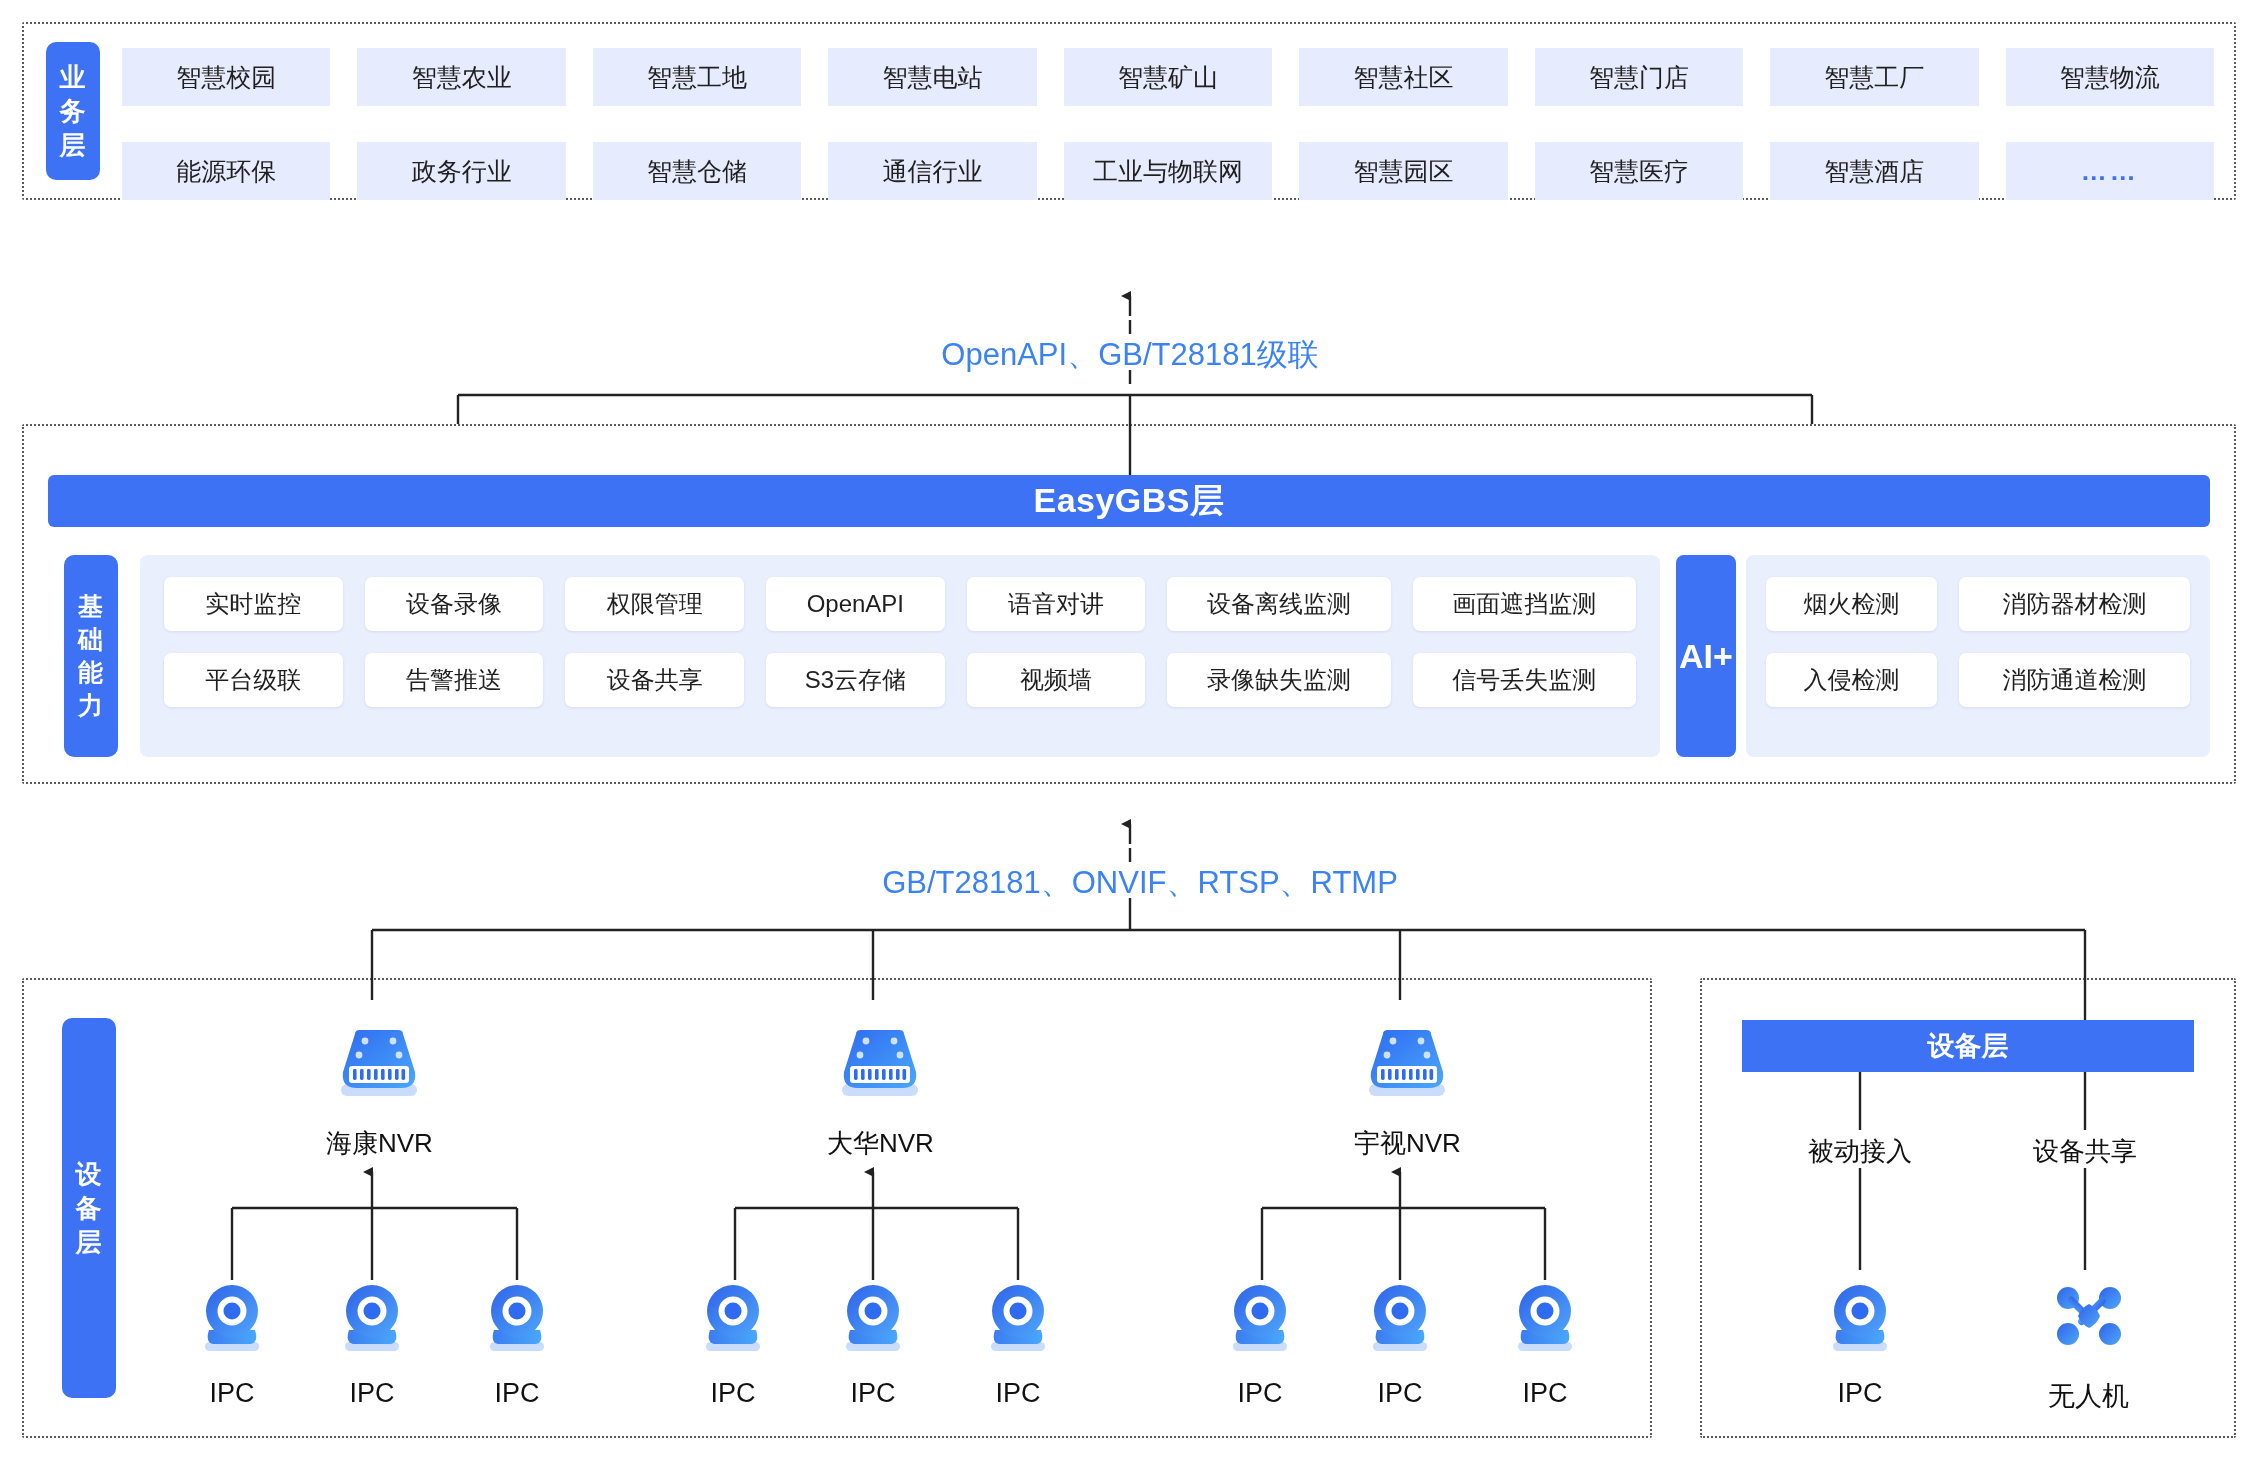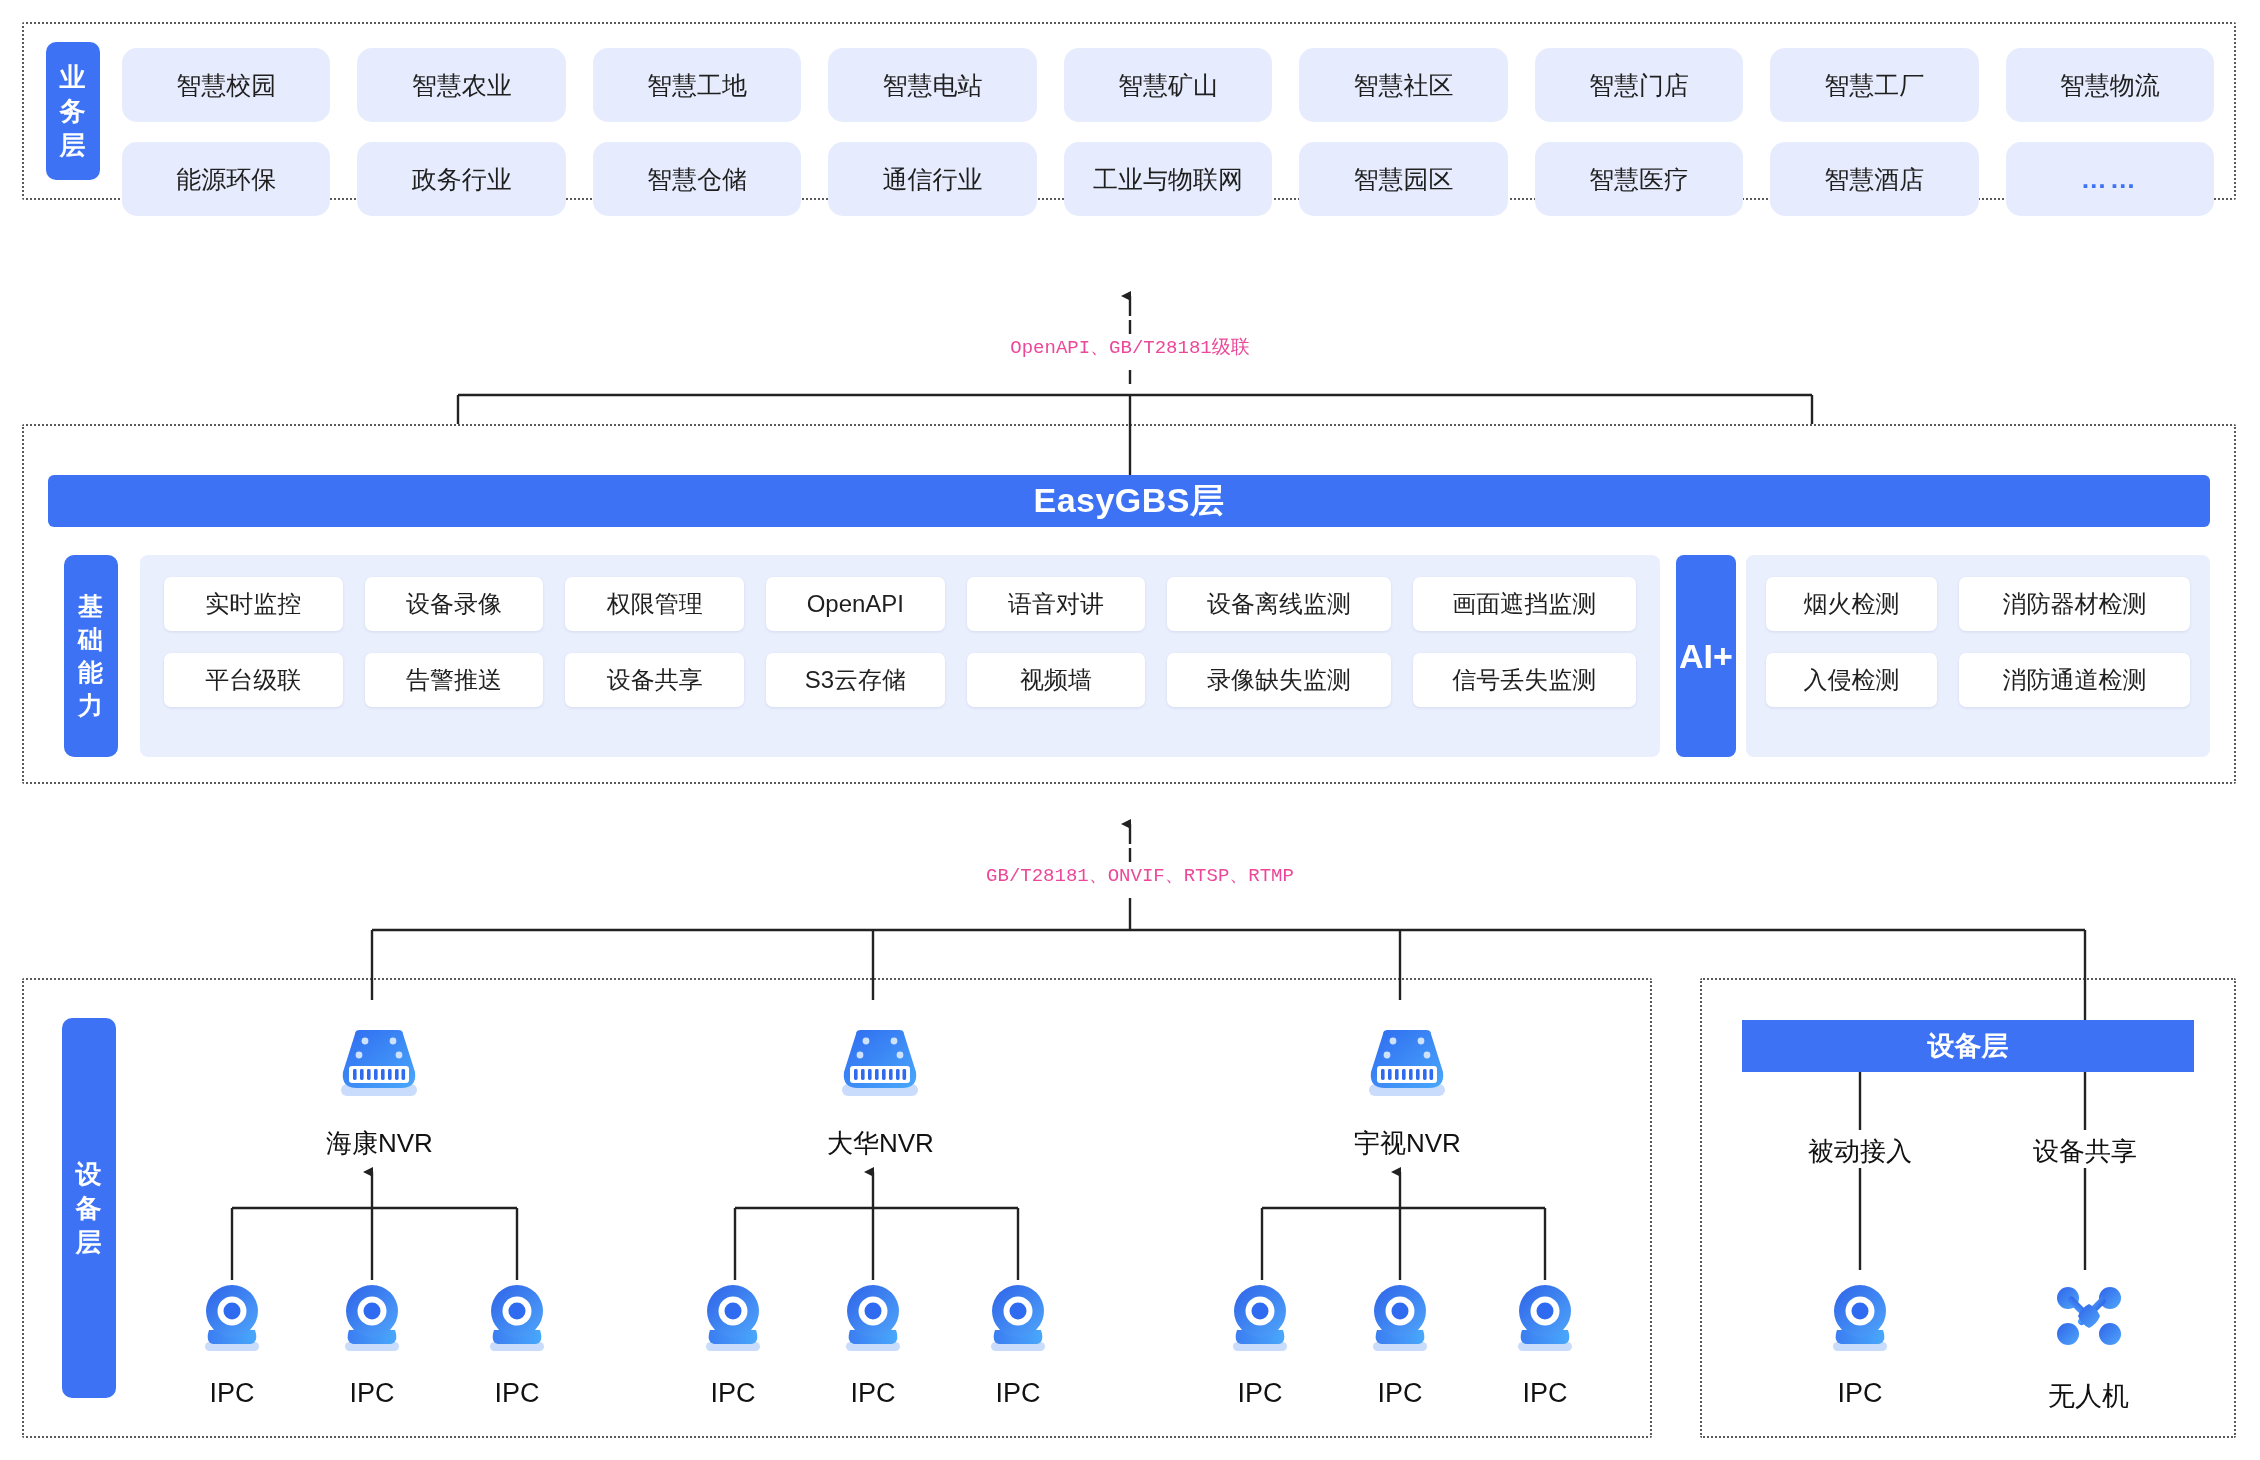--- a/index.html
+++ b/index.html
@@ -33,22 +33,22 @@
     align-items: center;
     justify-content: center;
     line-height: 1.32;
     writing-mode: horizontal-tb;
   }
   .vlabel span { display: block; }
 
   
   .chip {
     background: #e6ecfd;
-    border-radius: 15px;
-    height: 74px;
+    border-radius: 0;
+    height: 58px;
     display: flex;
     align-items: center;
     justify-content: center;
     font-size: 25px;
     color: #1f1f1f;
     white-space: nowrap;
   }
   .chip.dots { color: #3d72f5; font-size: 26px; letter-spacing: 3px; font-weight: 700;}
 
   .biz-grid {
@@ -107,25 +107,24 @@
     font-size: 34px;
     font-weight: 700;
     display: flex;
     align-items: center;
     justify-content: center;
   }
 
   
   .conn-label {
     position: absolute;
-    font-size: 19px;
-    color: #ec4899;
+    font-size: 31px;
+    color: #3b82f6;
     white-space: nowrap;
     text-align: center;
-    font-family: Liberation Mono, monospace;
   }
 
   
   .wires { position: absolute; left: 0; top: 0; width: 2260px; height: 1460px; pointer-events: none; }
 
   
   .node {
     position: absolute;
     display: flex;
     flex-direction: column;

